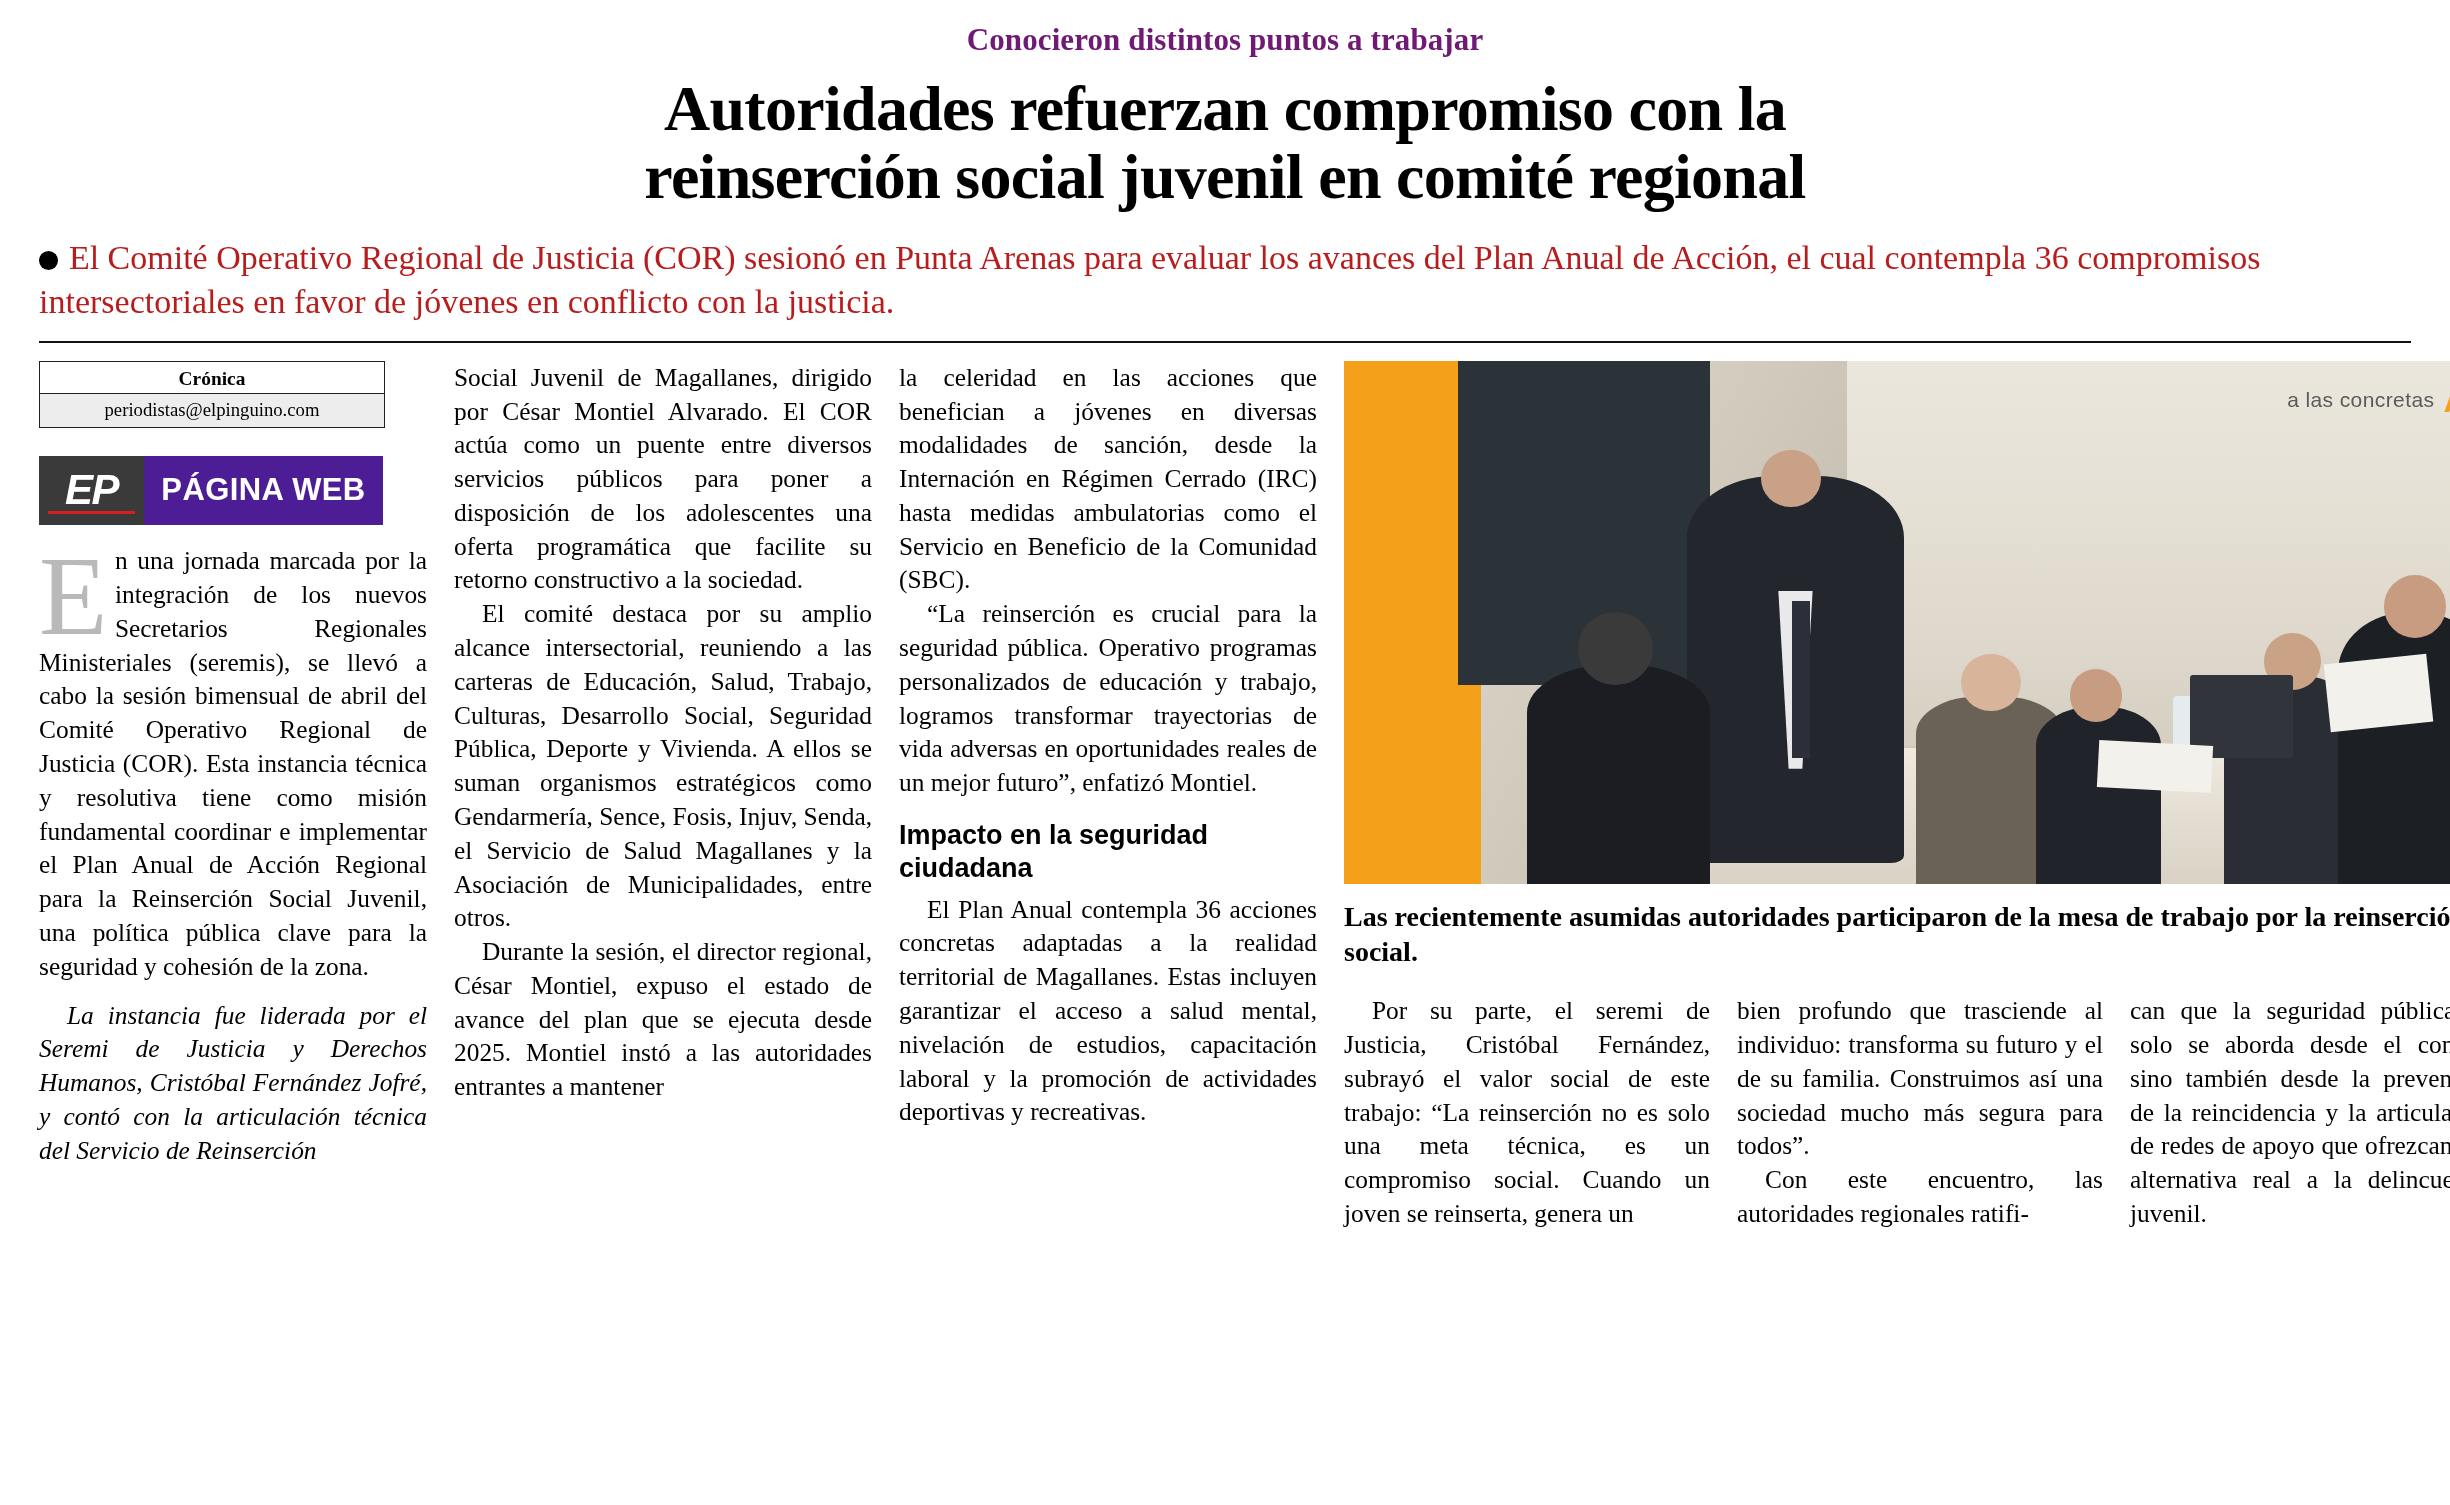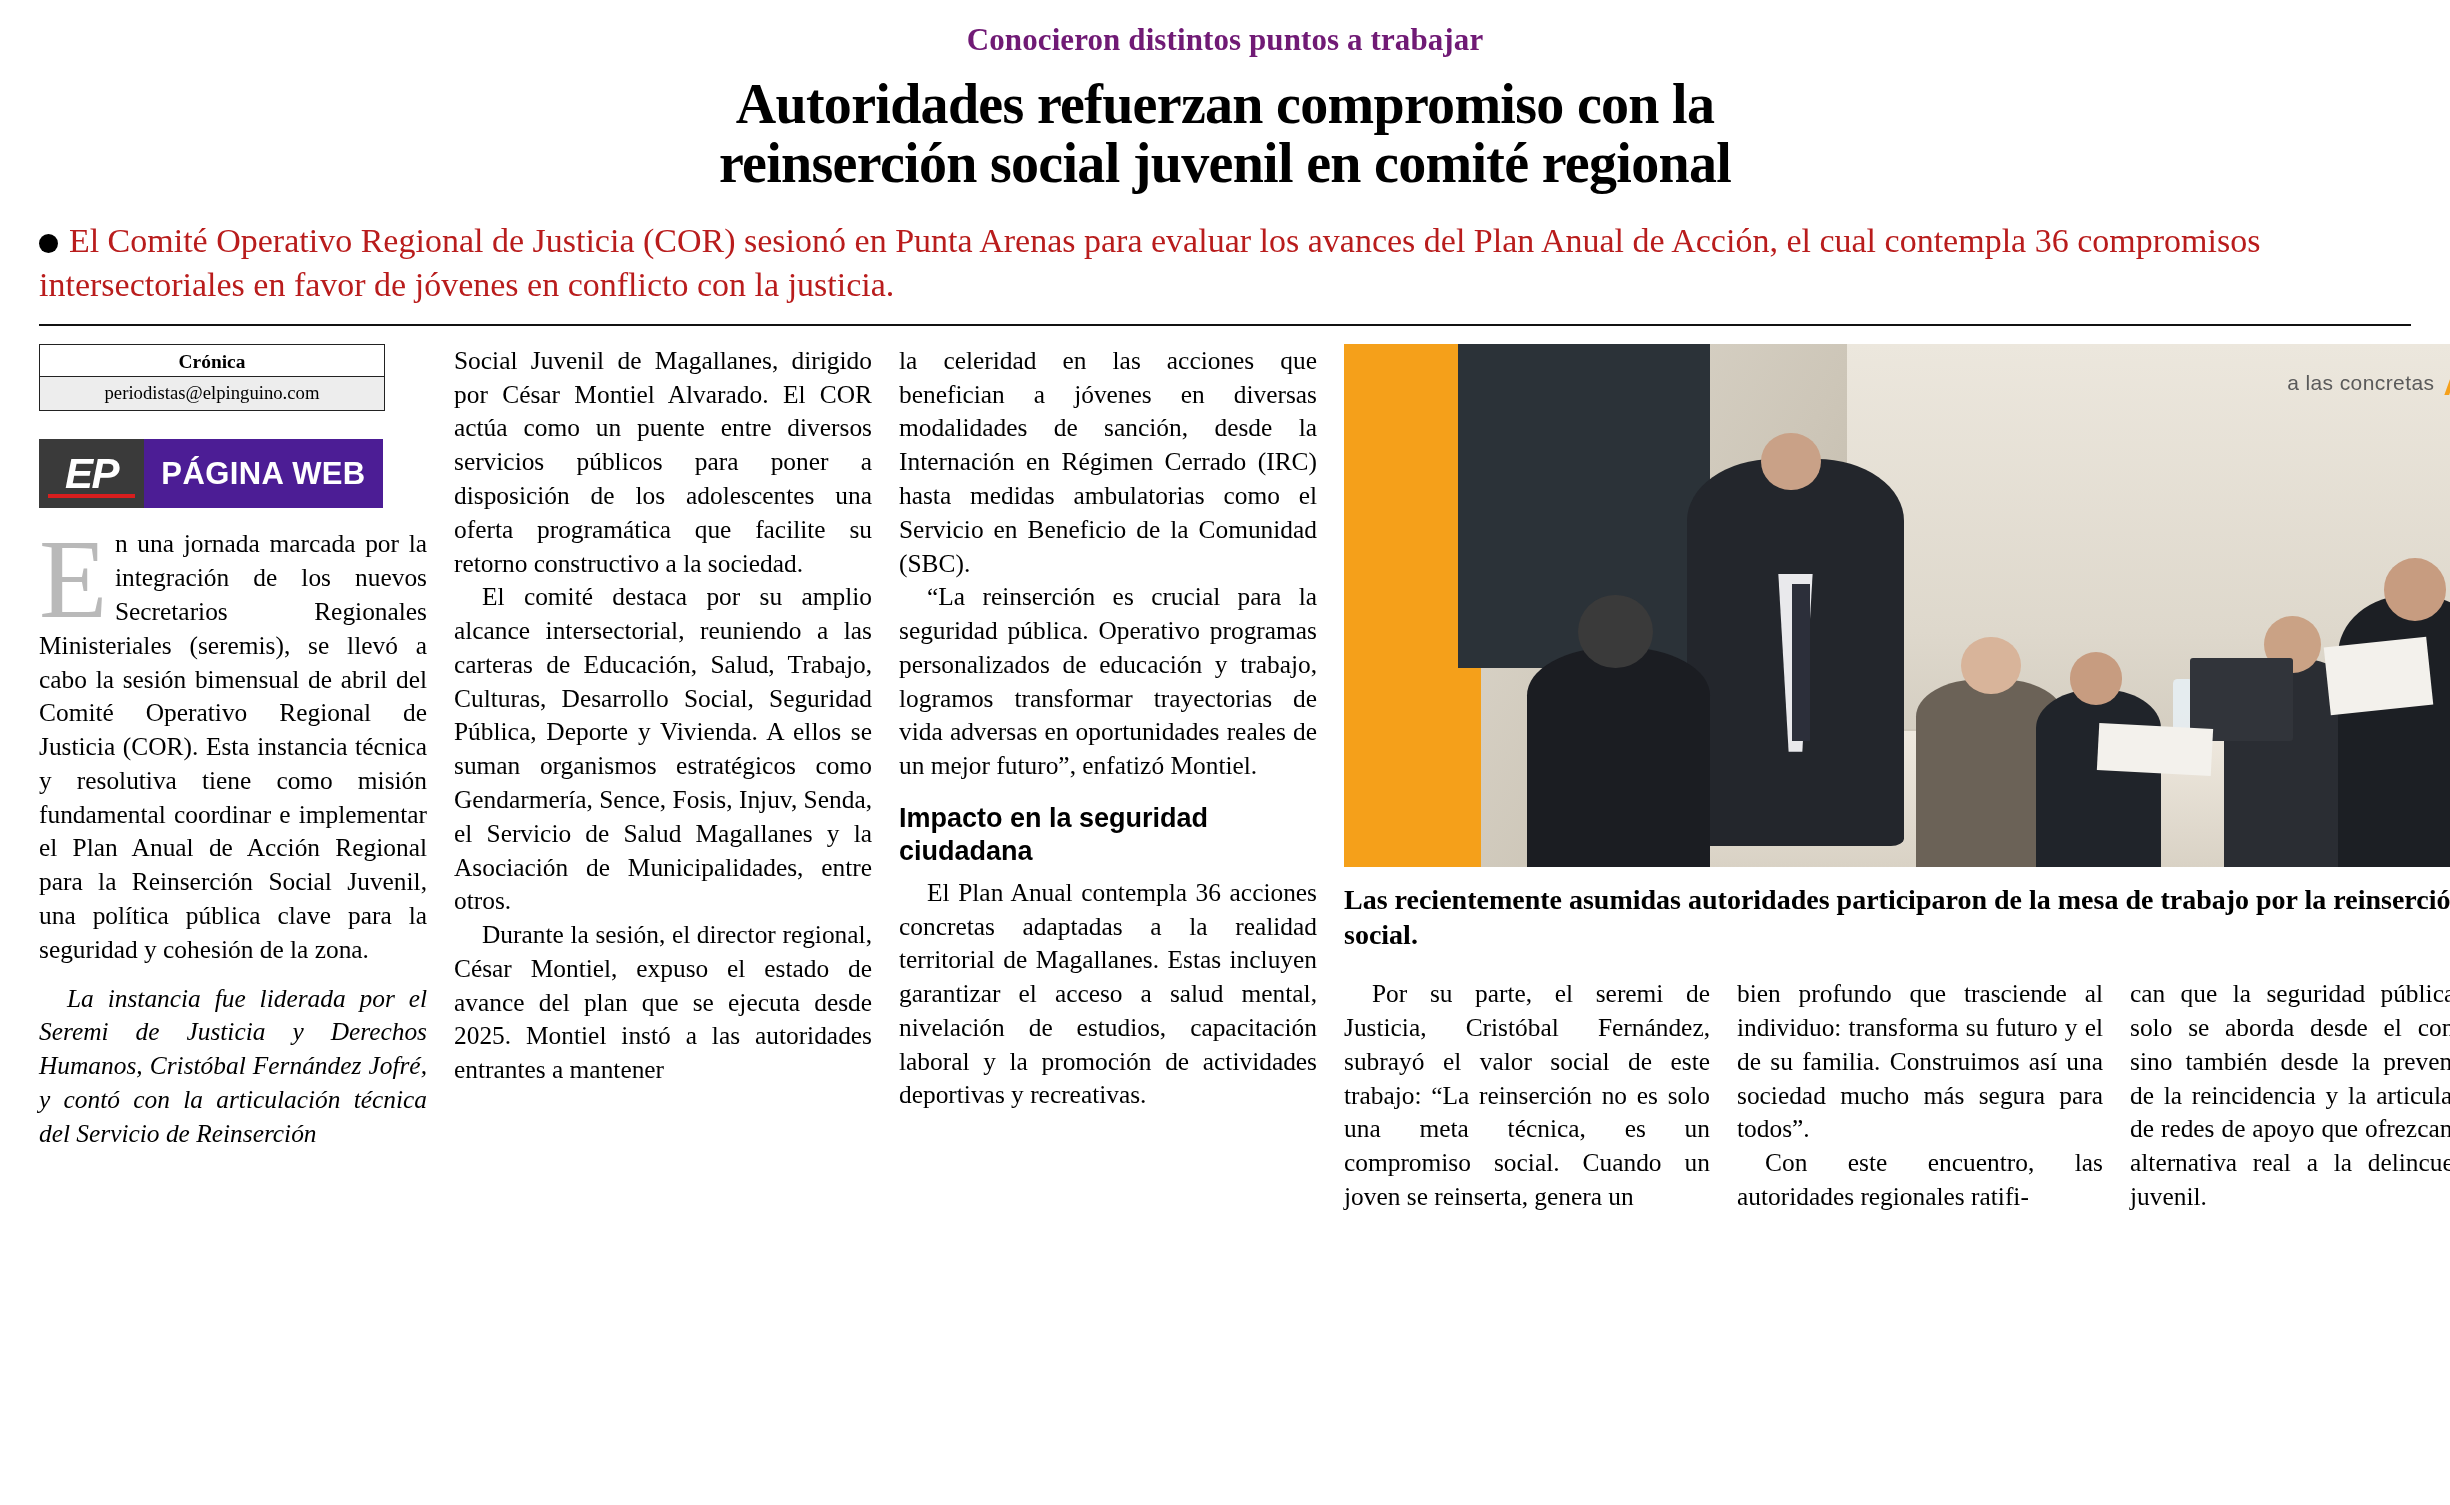--- a/index.html
+++ b/index.html
@@ -29,21 +29,21 @@
     font-size: 31px;
     font-weight: 700;
     letter-spacing: 0.1px;
     margin-top: 22.4px;
     color: #701a75;
   }
   .headline {
     text-align: center;
     font-family: "Liberation Serif", serif;
     font-weight: 700;
-    font-size: 56px;
+    font-size: 64px;
     line-height: 1.06;
     letter-spacing: -0.7px;
     margin: 16.4px 0 0 0;
     color: #000;
   }
   .headline .l2 { display: block; }
 
   .lede {
     margin: 25.4px 9px 0 9px;
     font-size: 34px;

